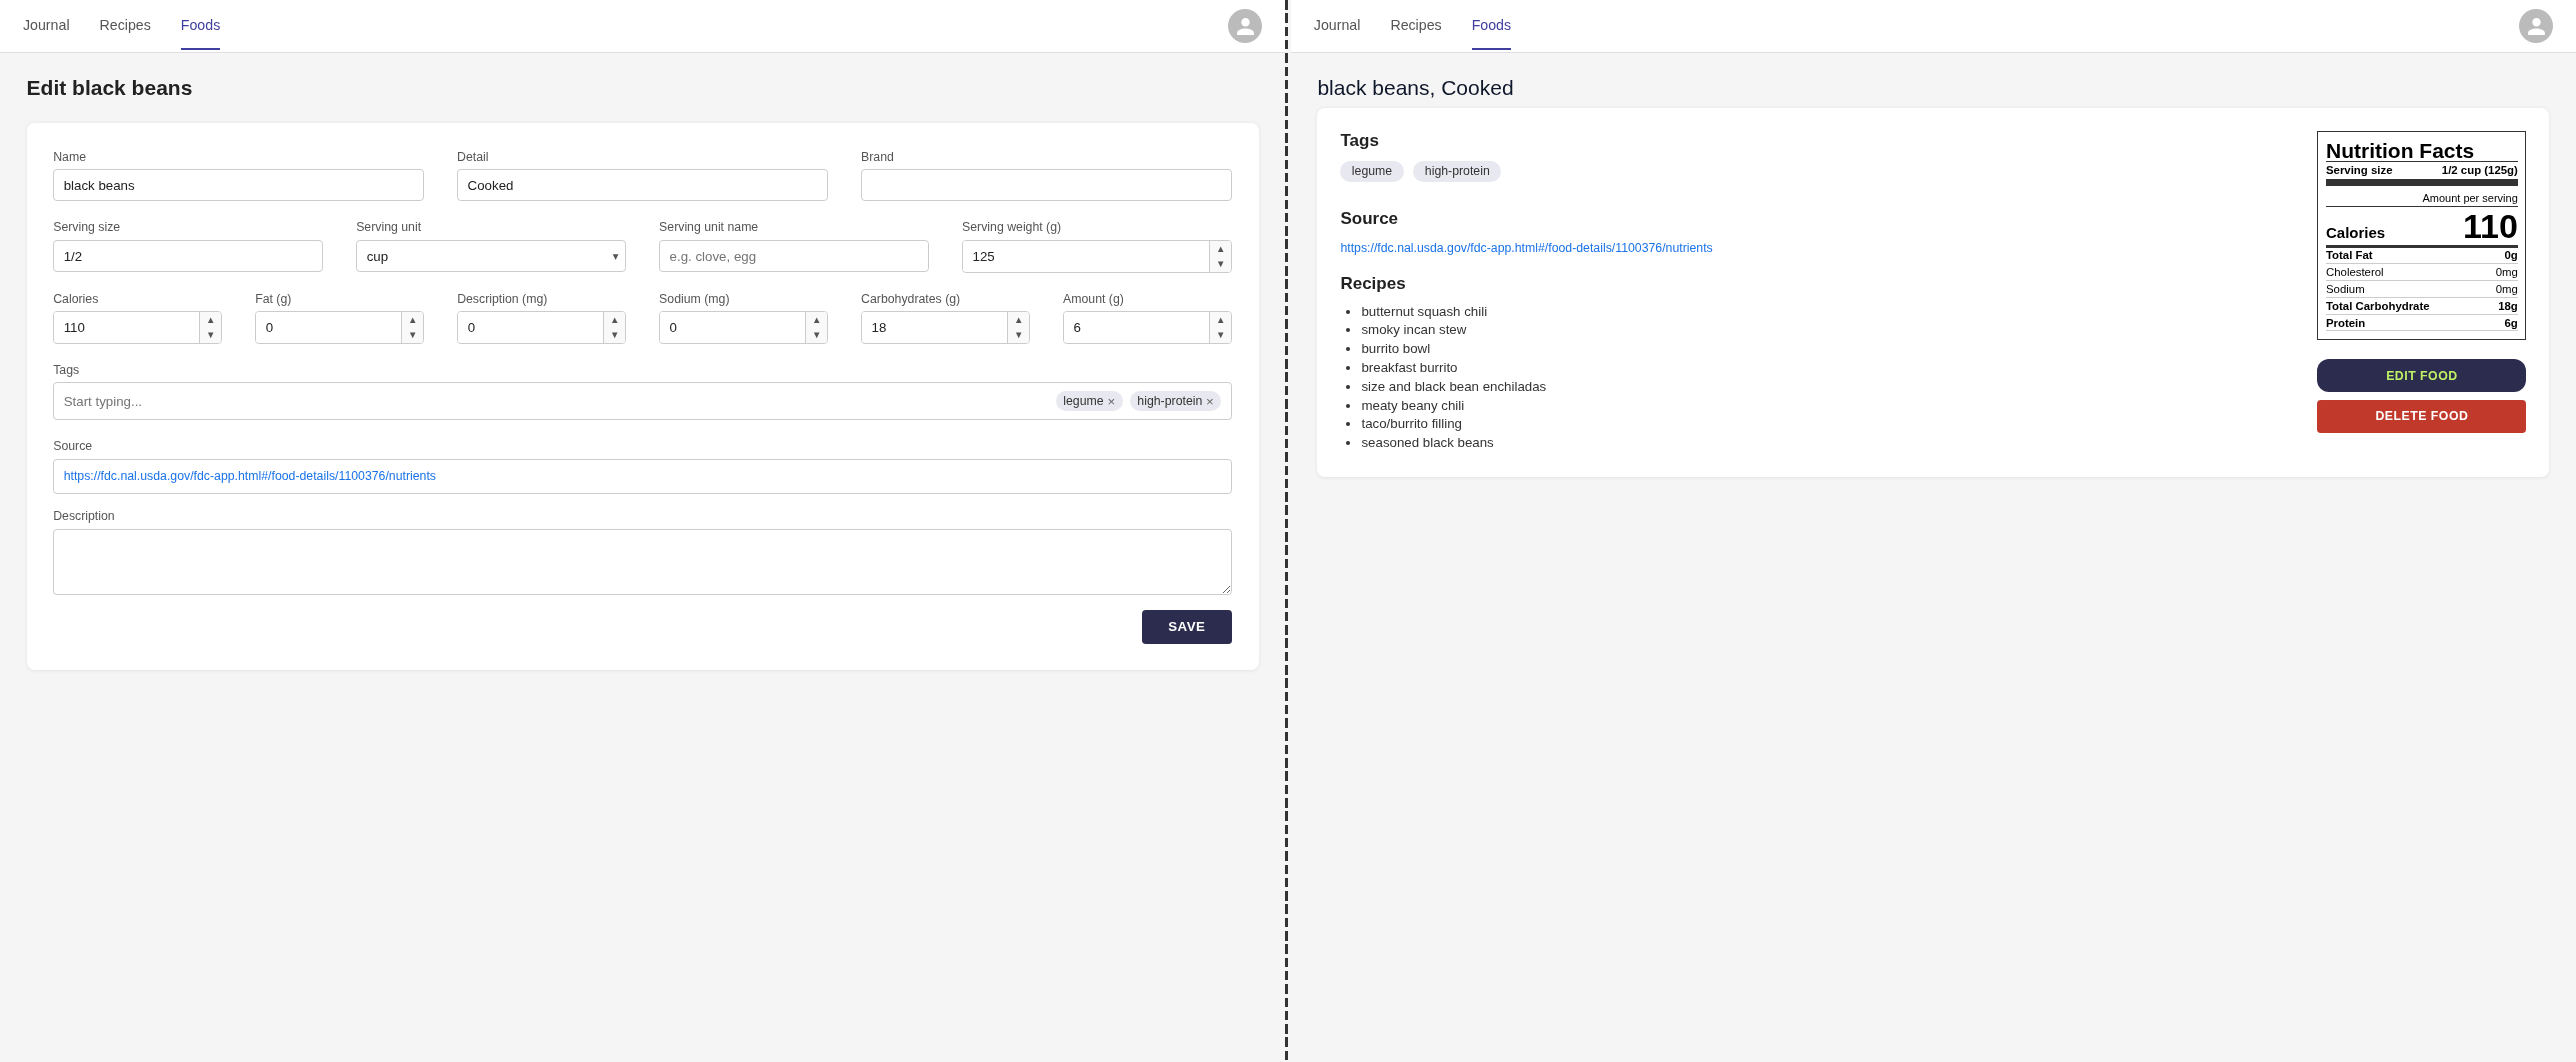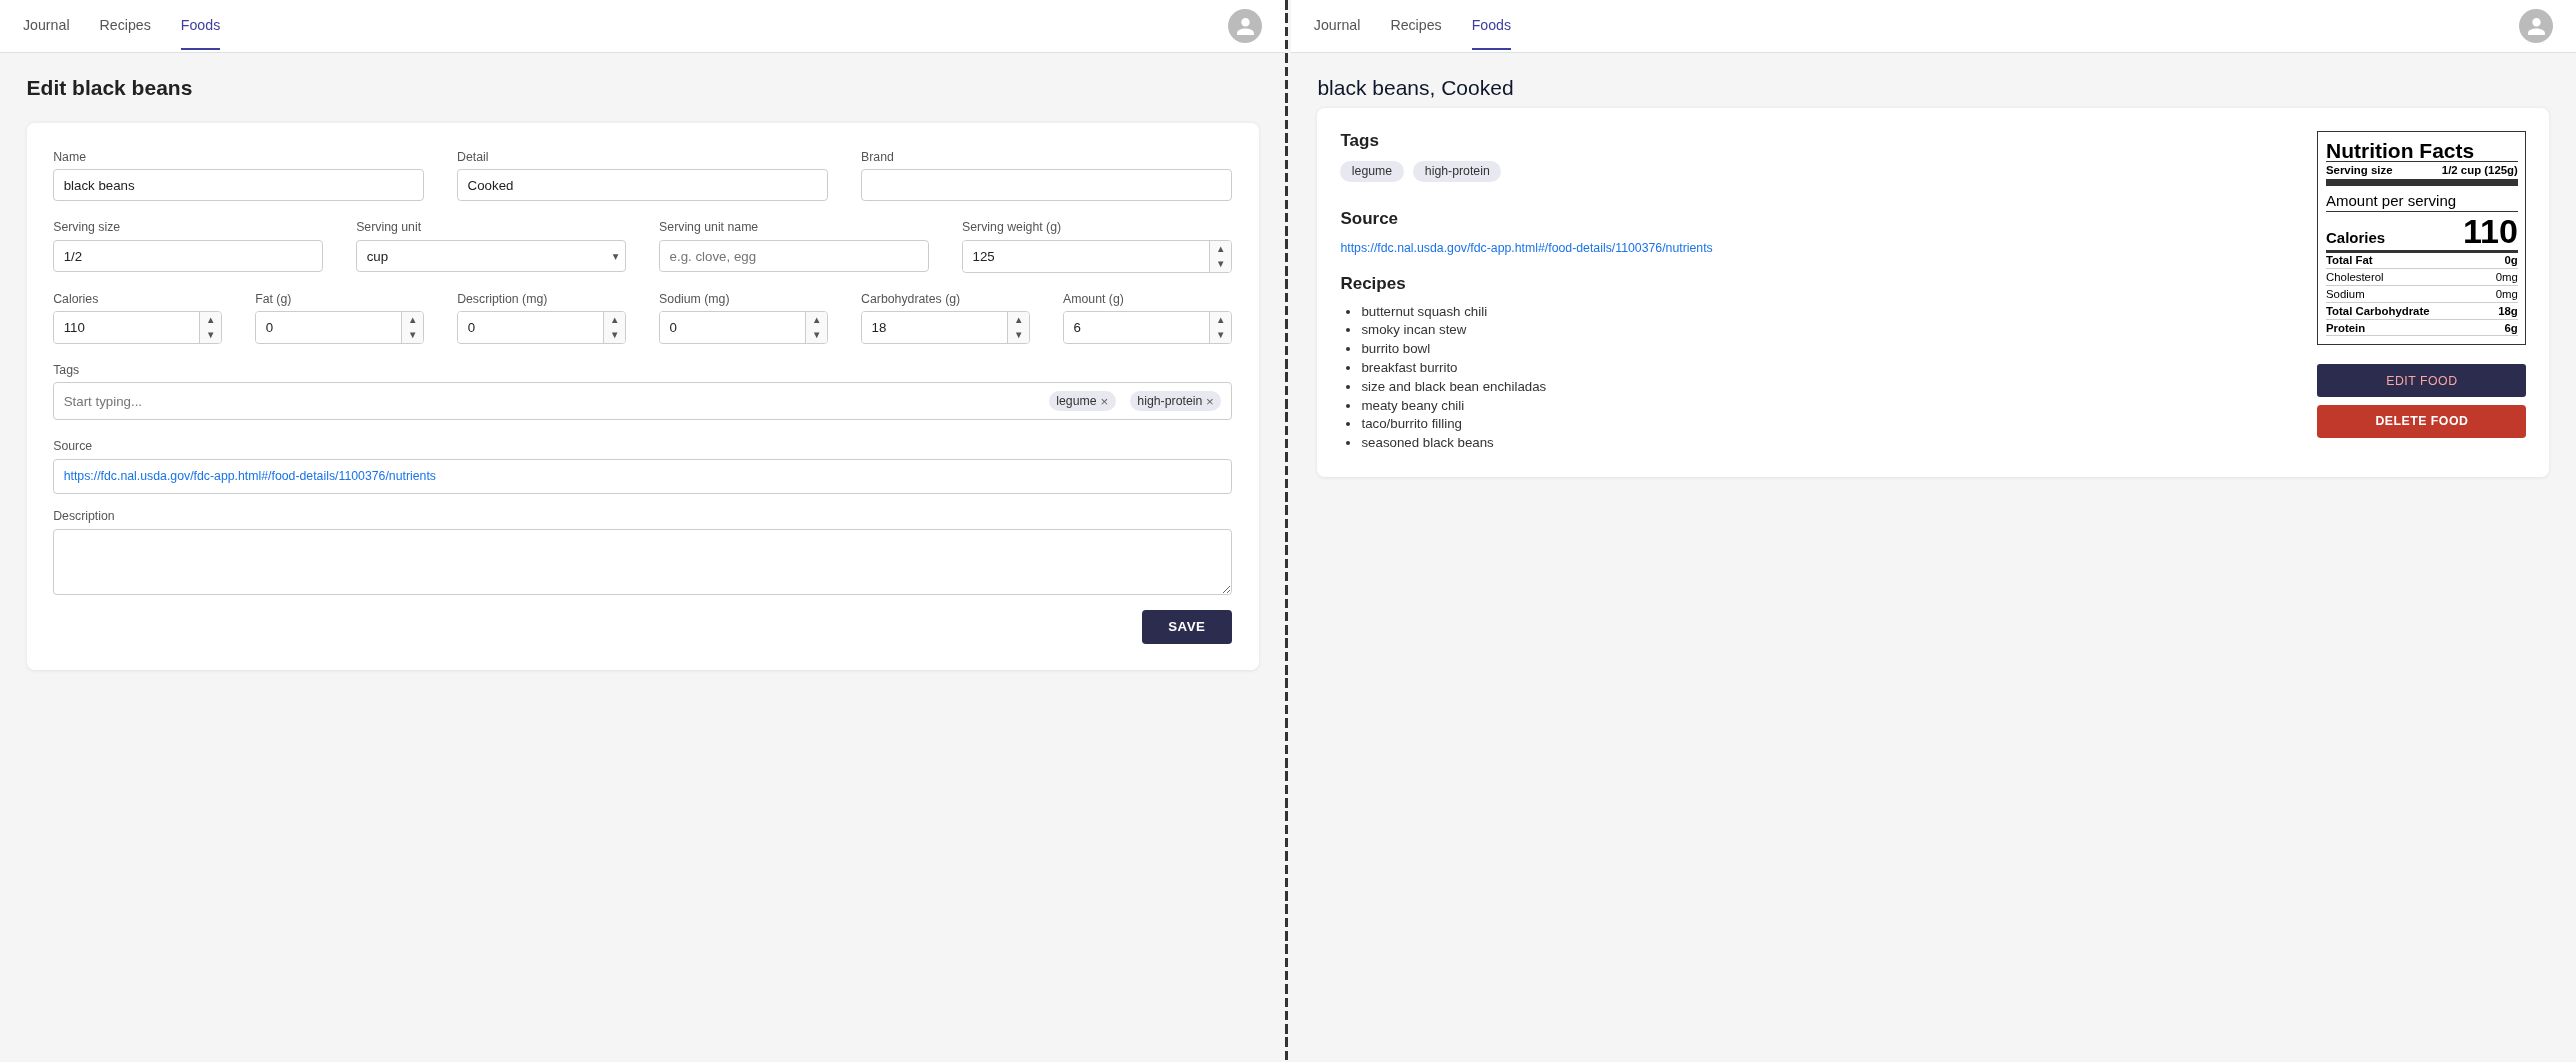--- a/index.html
+++ b/index.html
@@ -161,21 +161,21 @@
       padding: 1.9px 5.7px;
       font-size: 9.5px;
       line-height: 1.2;
       color: #555;
     }
 
     
     .tags-input-row {
       display: flex;
       align-items: center;
-      gap: 14px;
+      gap: 7px;
       flex-wrap: wrap;
       border: 0.9px solid #ccc;
       border-radius: 3.8px;
       padding: 5.7px 9.5px;
       min-height: 38px;
       cursor: text;
     }
     .tag-chip {
       display: flex;
       align-items: center;
@@ -302,21 +302,22 @@
       display: flex;
       justify-content: space-between;
       border-top: 0.9px solid #333;
       border-bottom: 7.6px solid #333;
       padding: 2.8px 0;
       font-size: 11.4px;
       font-weight: 600;
       margin-bottom: 3.8px;
     }
     .nf-amount-per {
-      font-size: 15px;
+      font-size: 11px;
+      text-align: right;
       padding: 1.9px 0;
       border-bottom: 0.9px solid #333;
       font-weight: 400;
     }
     .nf-calories-row {
       display: flex;
       justify-content: space-between;
       align-items: baseline;
       border-bottom: 3.8px solid #333;
       padding: 1.9px 0;
@@ -334,26 +335,26 @@
 
     
     .action-buttons {
       margin-top: 19px;
       display: flex;
       flex-direction: column;
       gap: 7.6px;
     }
     .edit-food-btn {
       background: #2c2c4e;
-      color: #fca5a5;
+      color: #bef264;
       border: none;
-      border-radius: 3px;
+      border-radius: 12px;
       padding: 9.5px;
       font-size: 12.3px;
-      font-weight: 400;
+      font-weight: 700;
       letter-spacing: 0.5px;
       cursor: pointer;
       text-transform: uppercase;
       width: 100%;
     }
     .delete-food-btn {
       background: #c0392b;
       color: #fff;
       border: none;
       border-radius: 3.8px;

